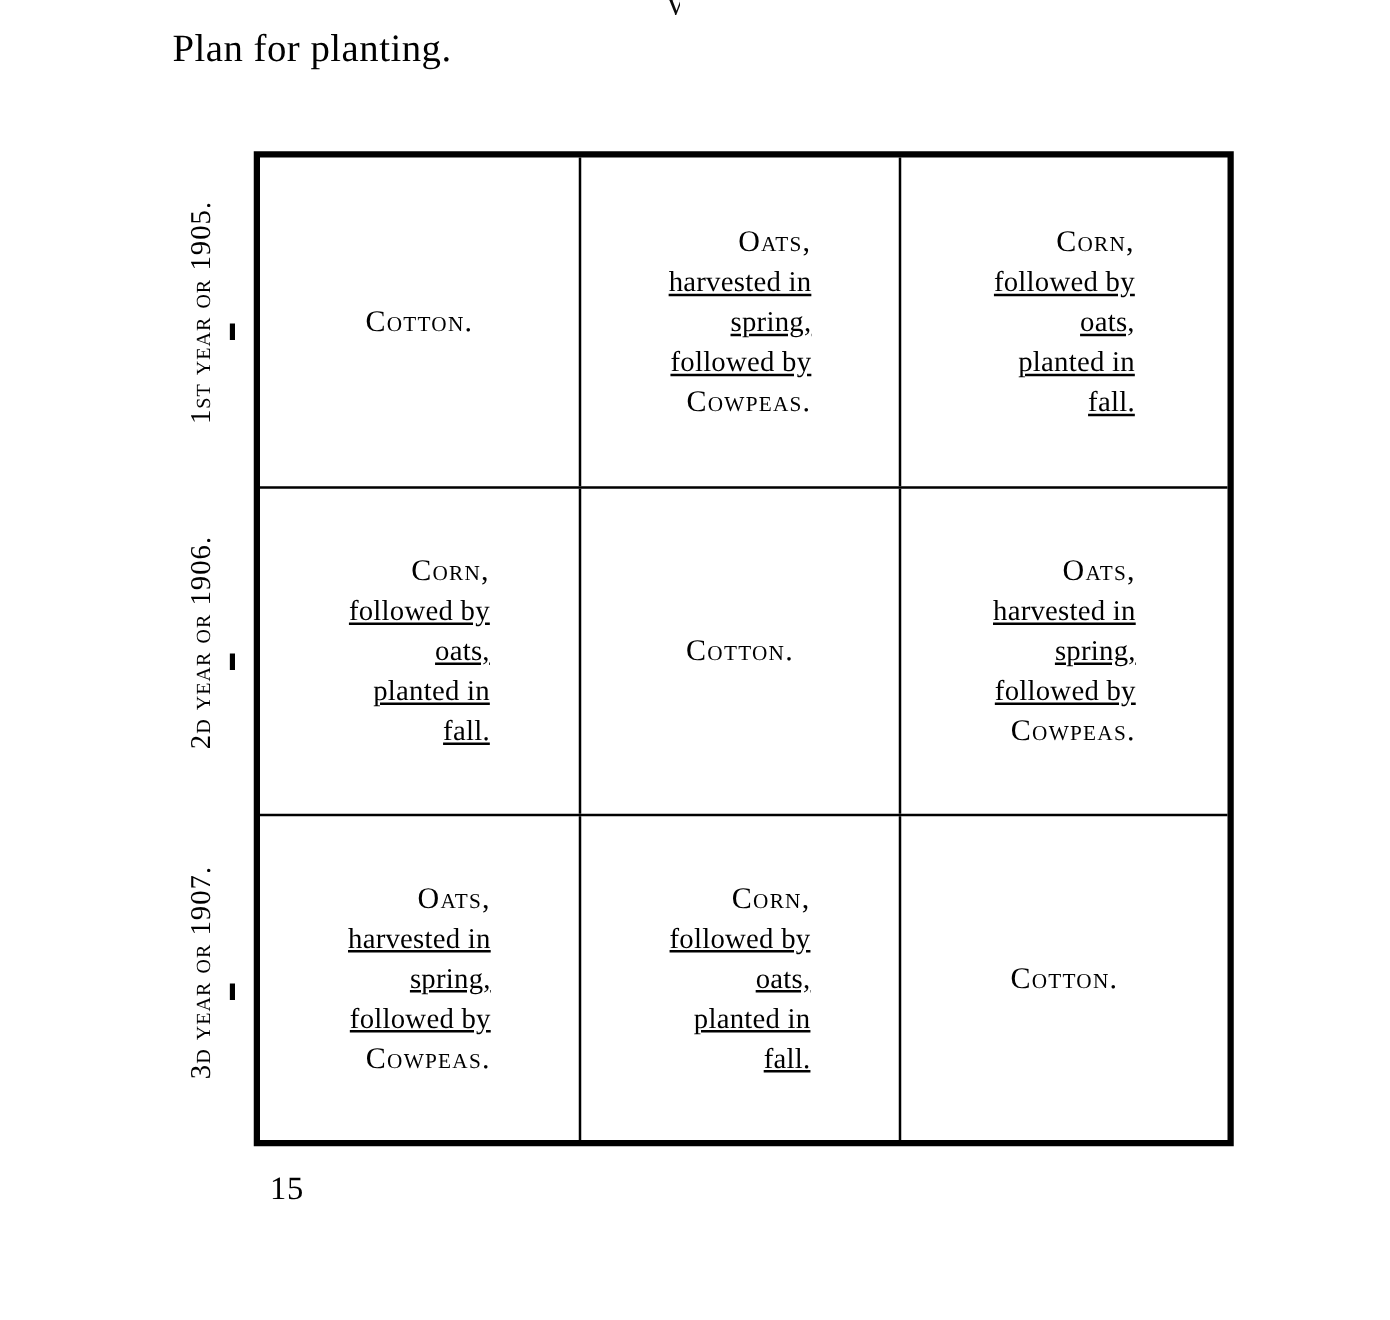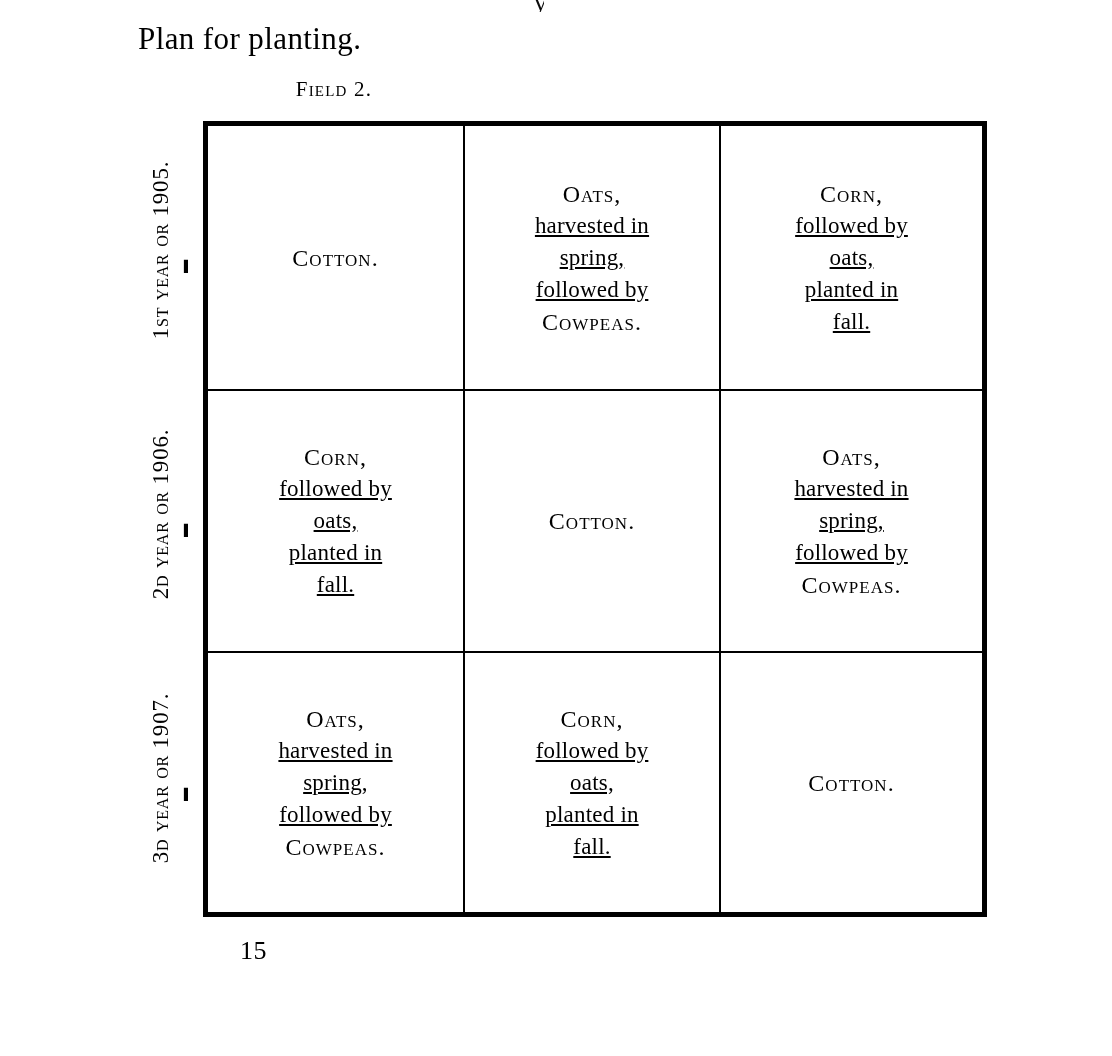--- a/index.html
+++ b/index.html
@@ -134,21 +134,21 @@
   .plan-row.r2 { height: 262px; }
   .plan-row.r3 { height: 259px; border-bottom: 0; }
 
   .plan-cell {
     box-sizing: border-box;
     display: flex;
     align-items: center;
     justify-content: center;
     border-right: 2px solid #000;
     padding: 4px 8px;
-    text-align: center;
+    text-align: right;
   }
   .plan-cell.c1 { width: 257px; }
   .plan-cell.c2 { width: 256px; }
   .plan-cell.c3 { width: 261px; border-right: 0; }
 
   .cell-lines {
     font-size: 23px;
     line-height: 32px;
   }
   .cell-line {
@@ -172,32 +172,30 @@
 
   
   .folio {
     position: absolute;
     left: 216px;
     top: 936px;
     font-size: 26px;
     line-height: 30px;
     font-variant: small-caps;
     letter-spacing: 0.5px;
-    margin-left: 24px;
   }
 </style>
 </head>
 <body>
 
 <div class="scan-artifact">y</div>
 
 <div class="page-title">Plan for planting.</div>
 
 <div class="col-headers">
-  <div class="col-header c2">Field 2.</div>
 </div>
 
 <div class="row-labels">
   <div class="row-label-block r1">
     <div class="row-label-text">1st year or 1905.</div>
     <div class="row-brace">{</div>
   </div>
   <div class="row-label-block r2">
     <div class="row-label-text">2d year or 1906.</div>
     <div class="row-brace">{</div>

